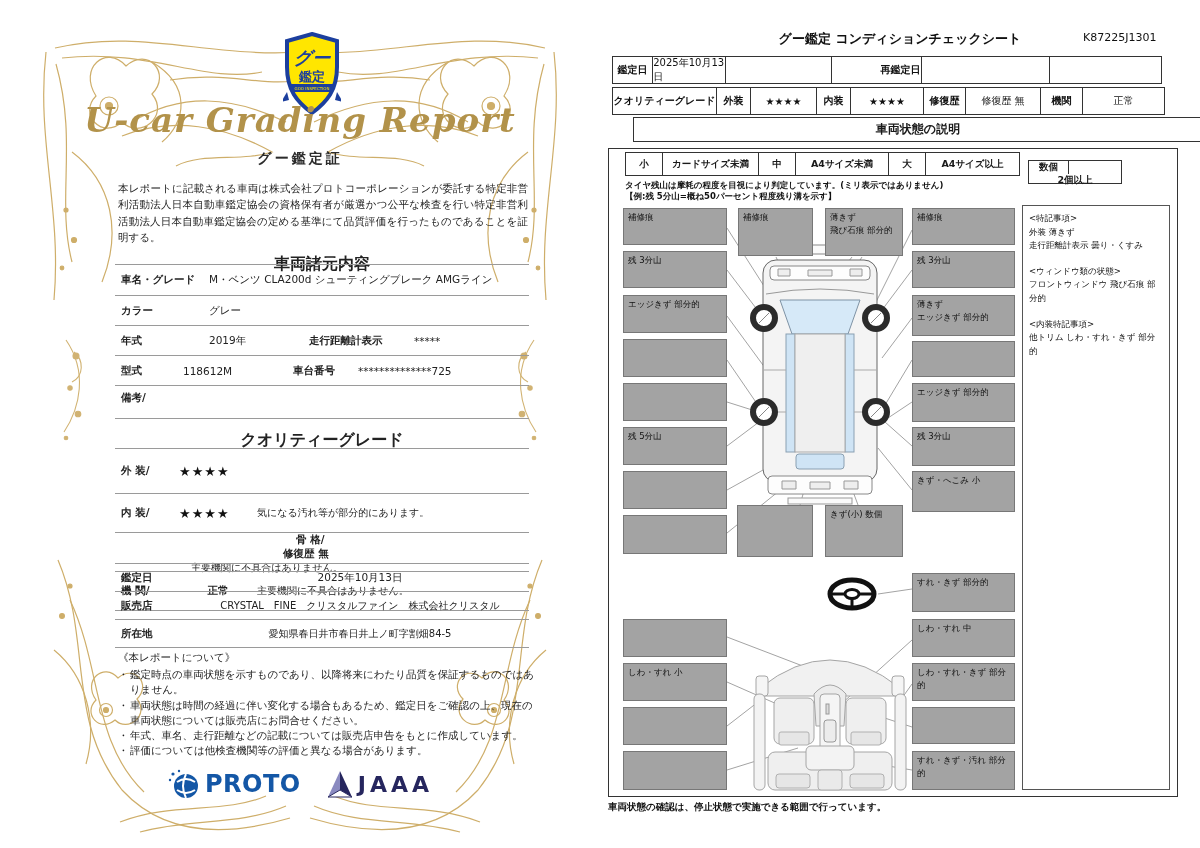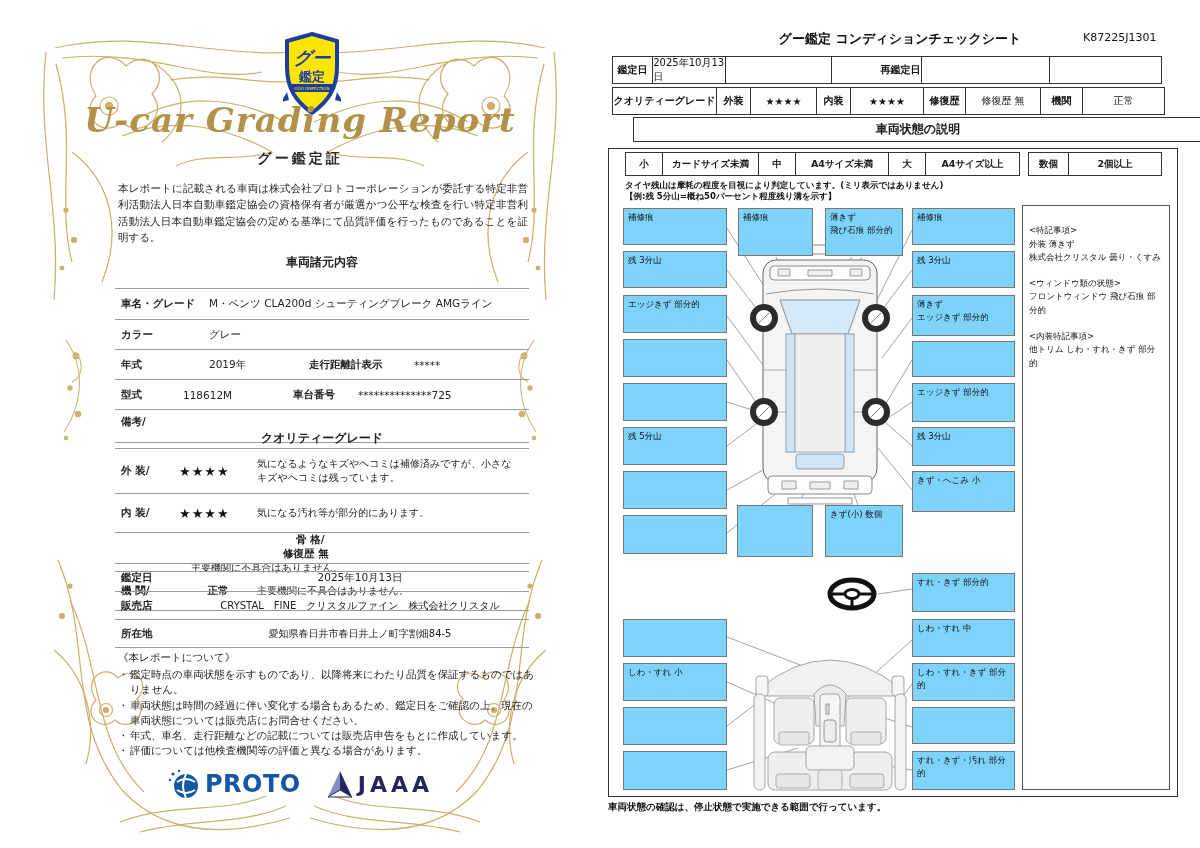--- a/index.html
+++ b/index.html
@@ -9,21 +9,21 @@
   
   #left-page{position:absolute;left:0;top:0;width:600px;height:848px;background:#fff;}
   .ornament{position:absolute;left:0;top:0;width:600px;height:848px;pointer-events:none;}
   #gtitle{position:absolute;left:40px;top:100px;width:520px;text-align:center;
           font-family:"DejaVu Serif","Liberation Serif",serif;font-style:italic;font-weight:bold;
           font-size:34px;color:#b2924a;letter-spacing:1px;}
   #gsub{position:absolute;left:40px;top:150px;width:520px;text-align:center;font-size:14px;
         color:#2b2b2b;letter-spacing:3px;font-weight:bold;}
   #intro{position:absolute;left:118px;top:180px;width:410px;font-size:10.5px;line-height:1.55;
          text-align:justify;color:#222;}
-  .sect-title{position:absolute;left:118px;width:408px;text-align:center;font-size:12px;
+  .sect-title{position:absolute;left:118px;width:408px;text-align:center;font-size:16px;
               font-weight:bold;color:#222;}
   .ltable{position:absolute;left:115px;width:414px;font-size:10.5px;color:#222;}
   .lrow{position:relative;border-top:1px solid #9a9a9a;display:flex;align-items:center;}
   .lrow:last-child{border-bottom:1px solid #9a9a9a;}
   .lbl{font-weight:bold;}
   .stars{font-size:13px;letter-spacing:1px;color:#111;font-weight:bold;}
   .desc{font-size:10px;line-height:1.4;color:#222;}
   #about{position:absolute;left:118px;top:650px;width:424px;font-size:10.5px;line-height:1.45;color:#222;}
   #about .ttl{margin-bottom:2px;}
   #about .bullet{display:flex;}
@@ -48,24 +48,24 @@
   #bigbox-header{position:absolute;left:8px;top:117px;width:570px;height:25px;border:1.5px solid #333;
                  box-sizing:border-box;display:flex;align-items:center;justify-content:center;
                  font-size:12px;font-weight:bold;margin-left:25px;}
   #bigbox{position:absolute;left:8px;top:148px;width:570px;height:649px;border:1.5px solid #333;
           box-sizing:border-box;}
   .legend{position:absolute;display:flex;border:1.2px solid #333;height:22px;background:#fff;}
   .lgc{border-right:1px solid #333;display:flex;align-items:center;justify-content:center;
        font-size:9.5px;font-weight:bold;height:100%;box-sizing:border-box;}
   .lgc:last-child{border-right:none;}
   .tnote{position:absolute;left:25px;font-size:8.5px;font-weight:bold;color:#111;}
-  .dbox{position:absolute;border:1px solid #777;background:#7dd3fc;font-size:8.5px;line-height:1.5;
+  .dbox{position:absolute;border:1px solid #777;background:#a3a3a3;font-size:8.5px;line-height:1.5;
         padding:2px 4px;box-sizing:border-box;white-space:pre-line;color:#111;}
   #notes-panel{position:absolute;left:422px;top:205px;width:148px;height:585px;border:1px solid #555;
-               box-sizing:border-box;background:#fff;padding:18px 6px;font-size:8.5px;line-height:1.6;color:#111;}
+               box-sizing:border-box;background:#fff;padding:6px 6px;font-size:8.5px;line-height:1.6;color:#111;}
   .np-gap{height:12px;}
   #rp-footer{position:absolute;left:8px;top:801px;font-size:9.5px;font-weight:bold;color:#111;}
   #leader-lines{position:absolute;left:0;top:0;width:600px;height:848px;pointer-events:none;}
   .diagram-svg{position:absolute;}
 </style>
 </head>
 <body>
 
 <div id="left-page">
 
@@ -121,21 +121,21 @@
     <path d="M4 60 L-2 70 L6 68 Z" fill="#1c3f9e"></path>
     <path d="M54 60 L60 70 L52 68 Z" fill="#1c3f9e"></path>
   </svg>
 
   <div id="gtitle">U-car Grading Report</div>
   <div id="gsub">グー鑑定証</div>
   <div id="intro">本レポートに記載される車両は株式会社プロトコーポレーションが委託する特定非営利活動法人日本自動車鑑定協会の資格保有者が厳選かつ公平な検査を行い特定非営利活動法人日本自動車鑑定協会の定める基準にて品質評価を行ったものであることを証明する。</div>
 
   <div class="sect-title" style="top:254px;">車両諸元内容</div>
 
-  <div class="ltable" style="top:288px;">
+  <div class="ltable" style="top:264px;">
     <div class="lrow" style="height:30px;">
       <span class="lbl" style="width:88px;padding-left:6px;">車名・グレード</span>
       <span>M・ベンツ CLA200d シューティングブレーク AMGライン</span>
     </div>
     <div class="lrow" style="height:29px;">
       <span class="lbl" style="width:88px;padding-left:6px;">カラー</span>
       <span>グレー</span>
     </div>
     <div class="lrow" style="height:29px;">
       <span class="lbl" style="width:88px;padding-left:6px;">年式</span>
@@ -153,21 +153,20 @@
       <span class="lbl" style="padding:5px 0 0 6px;">備考/</span>
     </div>
   </div>
 
   <div class="sect-title" style="top:430px;">クオリティーグレード</div>
 
   <div class="ltable" style="top:448px;">
     <div class="lrow" style="height:44px;">
       <span class="lbl" style="width:58px;padding-left:6px;">外 装/</span>
       <span class="stars" style="width:78px;">★★★★</span>
-      <span class="desc" style="width:262px;">気になるようなキズやヘコミは補修済みですが、小さなキズやヘコミは残っています。</span>
     </div>
     <div class="lrow" style="height:38px;">
       <span class="lbl" style="width:58px;padding-left:6px;">内 装/</span>
       <span class="stars" style="width:78px;">★★★★</span>
       <span class="desc" style="width:262px;">気になる汚れ等が部分的にあります。</span>
     </div>
     <div class="lrow" style="height:38px;flex-direction:column;">
       <span class="lbl" style="width:58px;padding-left:6px;">骨 格/</span>
       <span style="width:78px;font-weight:bold;">修復歴 無</span>
       <span class="desc" style="width:262px;">主要機関に不具合はありません。</span>
@@ -266,21 +265,21 @@
   <div id="bigbox"></div>
 
   <div class="legend" style="left:25px;top:152px;">
     <div class="lgc" style="width:37px;">小</div>
     <div class="lgc" style="width:96px;">カードサイズ未満</div>
     <div class="lgc" style="width:37px;">中</div>
     <div class="lgc" style="width:93px;">A4サイズ未満</div>
     <div class="lgc" style="width:37px;">大</div>
     <div class="lgc" style="width:93px;">A4サイズ以上</div>
   </div>
-  <div class="legend" style="left:428px;top:152px;">
+  <div class="legend" style="left:428px;top:160px;flex-direction:column;">
     <div class="lgc" style="width:40px;">数個</div>
     <div class="lgc" style="width:92px;">2個以上</div>
   </div>
 
   <div class="tnote" style="top:180px;">タイヤ残山は摩耗の程度を目視により判定しています。(ミリ表示ではありません)</div>
   <div class="tnote" style="top:191px;">【例:残 5分山=概ね50パーセント程度残り溝を示す】</div>
 
   <svg id="leader-lines" viewBox="0 0 600 848">
     <g stroke="#999" stroke-width="0.9" fill="none">
       <path d="M127,228 L178,308"></path>
@@ -408,21 +407,21 @@
   <div class="dbox" style="left:312px;top:471px;width:103px;height:41px;">きず・へこみ 小</div>
   <div class="dbox" style="left:312px;top:573px;width:103px;height:39px;">すれ・きず 部分的</div>
   <div class="dbox" style="left:312px;top:619px;width:103px;height:38px;">しわ・すれ 中</div>
   <div class="dbox" style="left:312px;top:663px;width:103px;height:38px;">しわ・すれ・きず 部分的</div>
   <div class="dbox" style="left:312px;top:707px;width:103px;height:37px;"></div>
   <div class="dbox" style="left:312px;top:751px;width:103px;height:39px;">すれ・きず・汚れ 部分的</div>
 
   <div id="notes-panel">
     <div>&lt;特記事項&gt;</div>
     <div>外装 薄きず</div>
-    <div>株式会社クリスタル 曇り・くすみ</div>
+    <div>走行距離計表示 曇り・くすみ</div>
     <div class="np-gap"></div>
     <div>&lt;ウィンドウ類の状態&gt;</div>
     <div>フロントウィンドウ 飛び石痕 部分的</div>
     <div class="np-gap"></div>
     <div>&lt;内装特記事項&gt;</div>
     <div>他トリム しわ・すれ・きず 部分的</div>
   </div>
 
   <div id="rp-footer">車両状態の確認は、停止状態で実施できる範囲で行っています。</div>
 </div>

